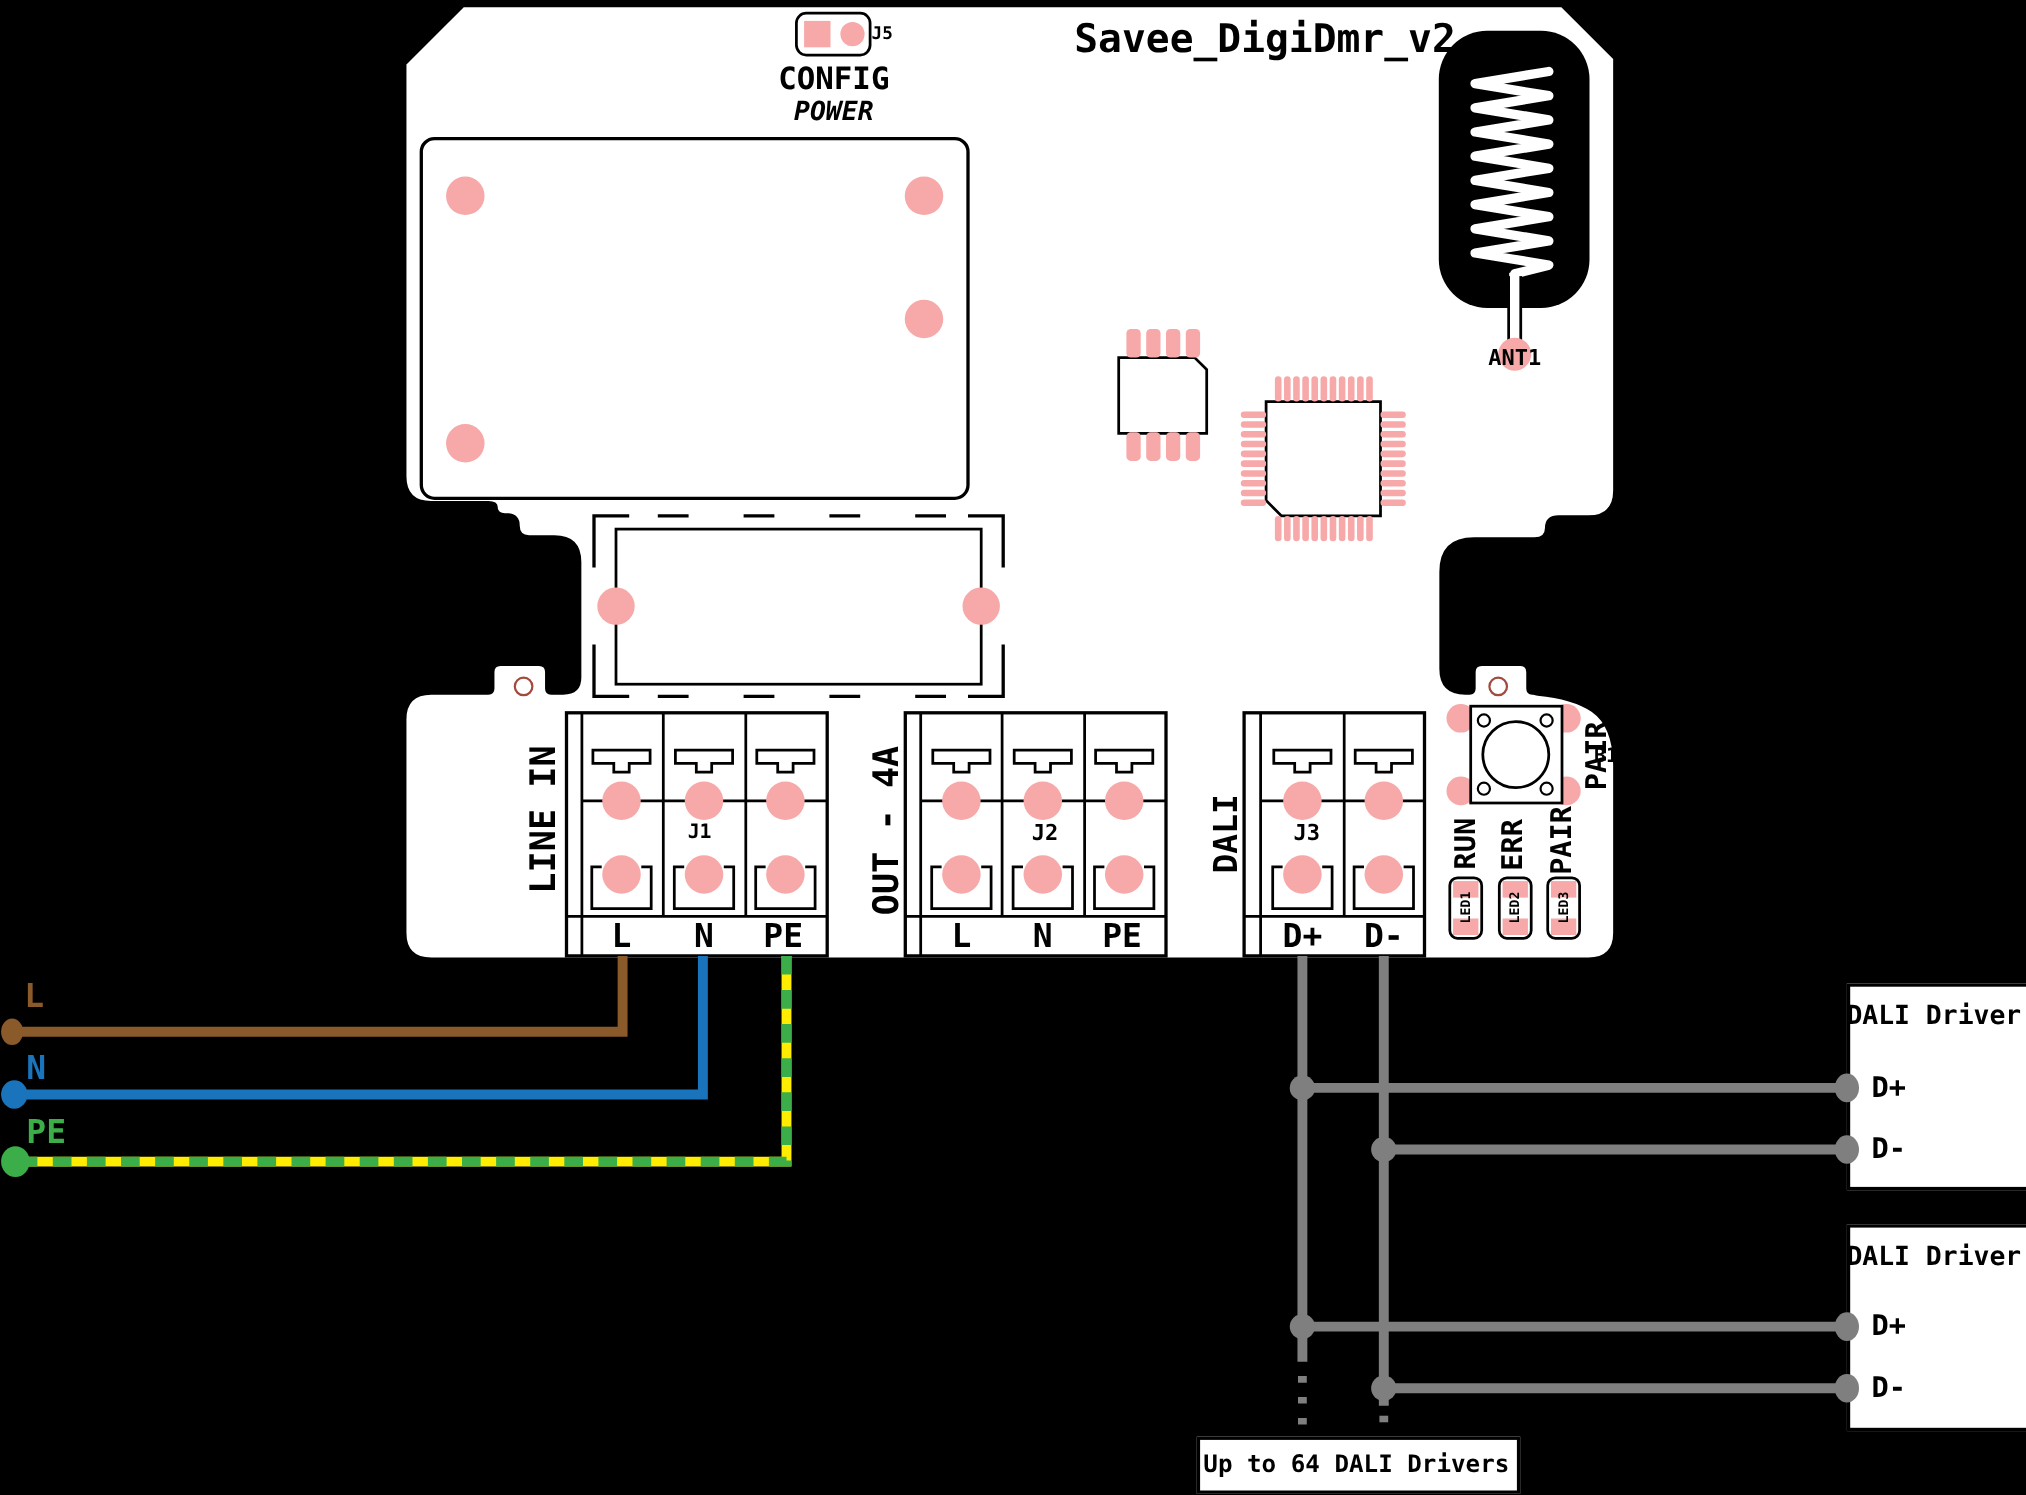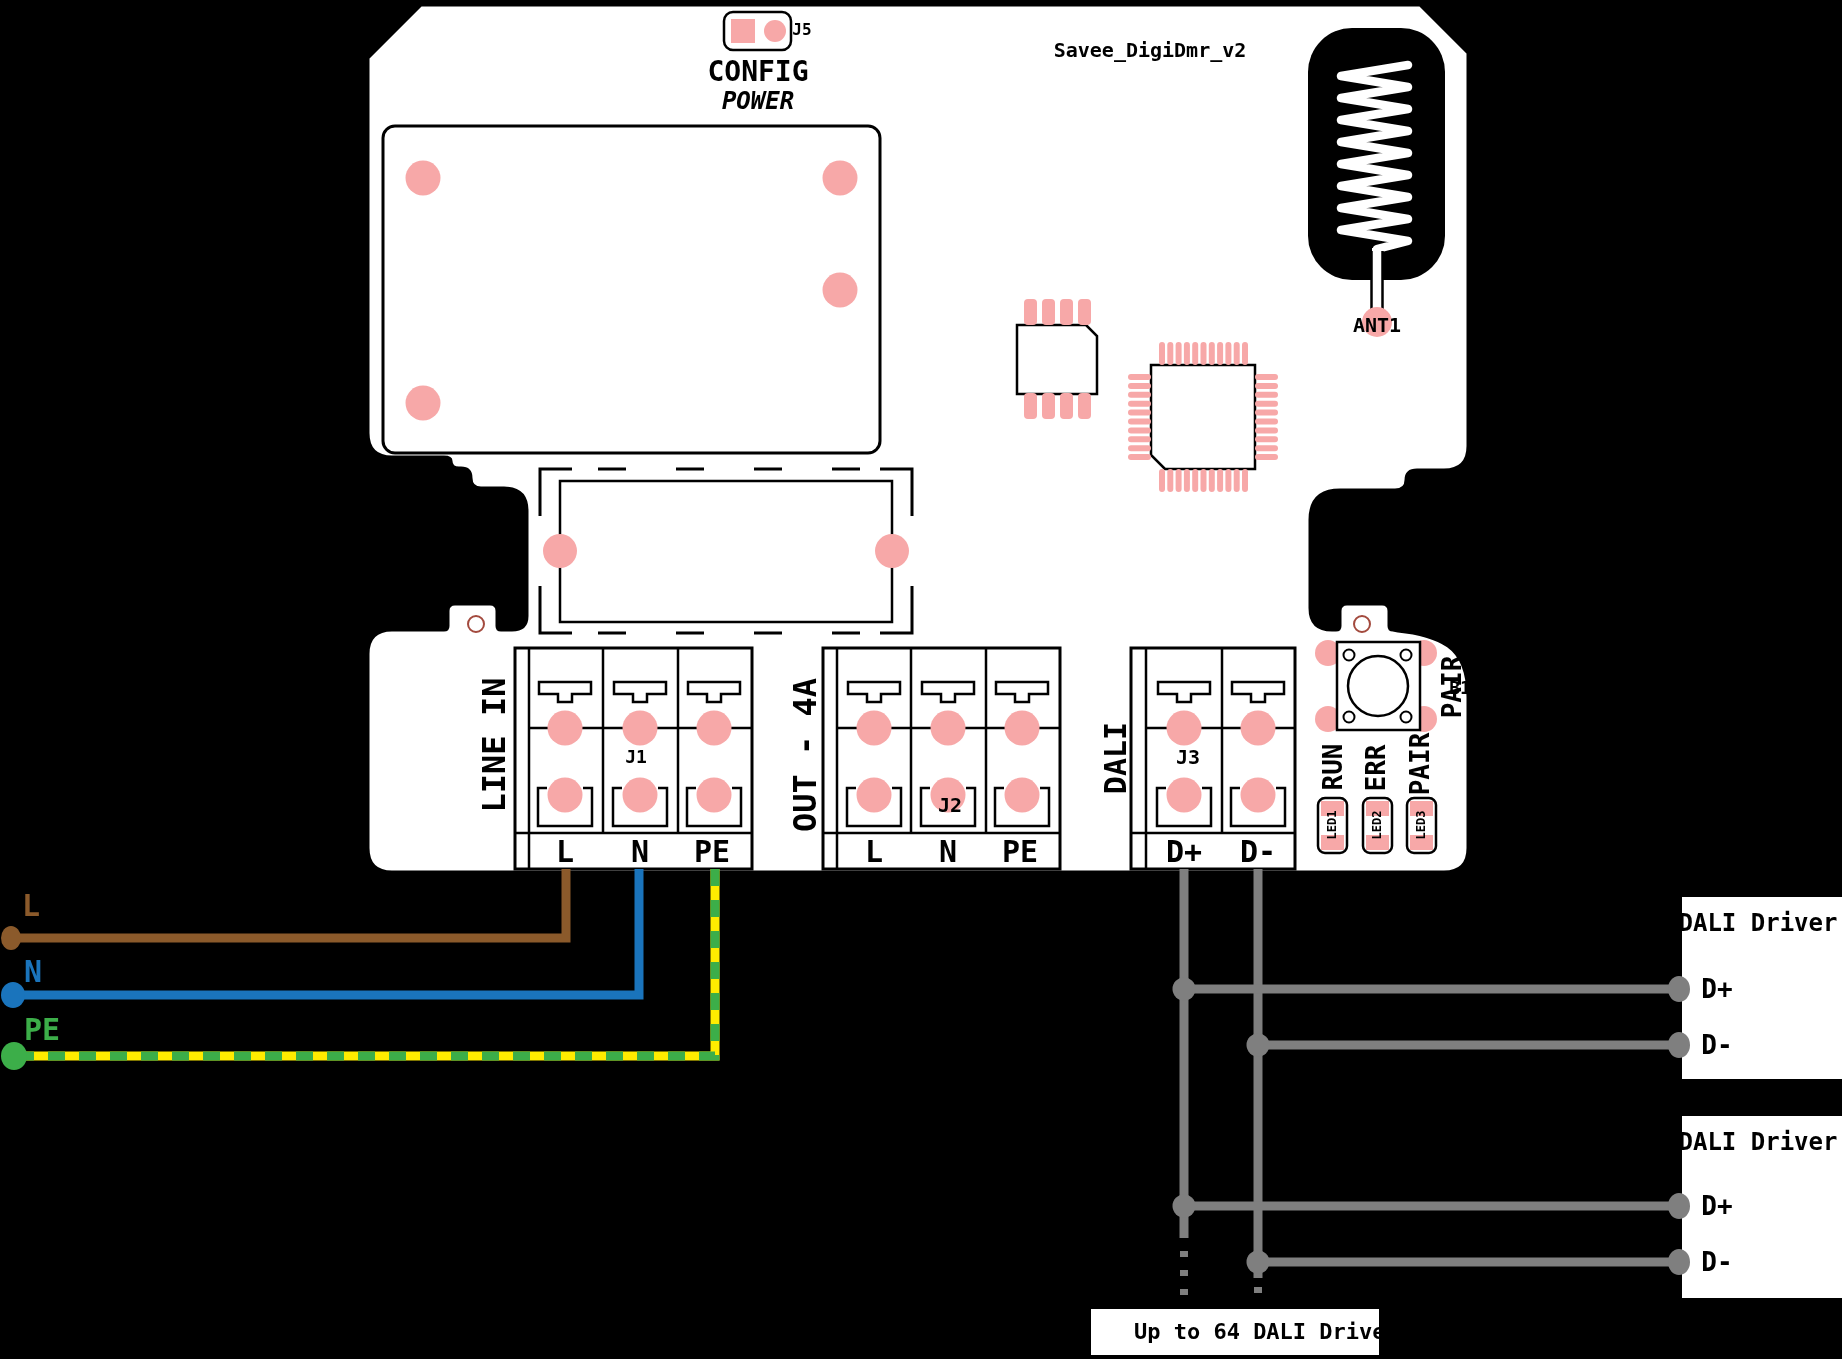--- a/index.html
+++ b/index.html
@@ -228,34 +228,34 @@
       <circle cx="1258" cy="1045" r="11.5" fill="#7f7f7f"></circle>
       <circle cx="1184" cy="1206" r="11.5" fill="#7f7f7f"></circle>
       <circle cx="1258" cy="1262" r="11.5" fill="#7f7f7f"></circle>
       <ellipse cx="1679" cy="989" rx="11" ry="13" fill="#7f7f7f"></ellipse>
       <ellipse cx="1679" cy="1045" rx="11" ry="13" fill="#7f7f7f"></ellipse>
       <ellipse cx="1679" cy="1206" rx="11" ry="13" fill="#7f7f7f"></ellipse>
       <ellipse cx="1679" cy="1262" rx="11" ry="13" fill="#7f7f7f"></ellipse>
     </g>
   </svg>
 
-  <div class="lbl" style="left:1150px;top:50px;font-size:20px;">Savee_DigiDmr_v2</div>
+  <div class="lbl" style="left:1150px;top:36px;font-size:36px;">Savee_DigiDmr_v2</div>
   <div class="lbl" style="left:759px;top:30px;font-size:16px;margin-left:43px;">J5</div>
   <div class="lbl" style="left:758px;top:72px;font-size:28px;">CONFIG</div>
   <div class="lbl" style="left:758px;top:101px;font-size:24px;font-style:italic;">POWER</div>
   <div class="lbl" style="left:1377px;top:325px;font-size:20px;text-align:center;">ANT1</div>
 
   <div class="lbl vert" style="left:494px;top:745px;font-size:32px;">LINE IN</div>
   <div class="lbl" style="left:636px;top:757px;font-size:18px;">J1</div>
   <div class="lbl" style="left:565px;top:852px;font-size:30px;">L</div>
   <div class="lbl" style="left:640px;top:852px;font-size:30px;">N</div>
   <div class="lbl" style="left:712px;top:852px;font-size:30px;">PE</div>
 
   <div class="lbl vert" style="left:805px;top:755px;font-size:32px;">OUT - 4A</div>
-  <div class="lbl" style="left:950px;top:757px;font-size:20px;margin-top:48px;">J2</div>
+  <div class="lbl" style="left:950px;top:757px;font-size:20px;">J2</div>
   <div class="lbl" style="left:874px;top:852px;font-size:30px;">L</div>
   <div class="lbl" style="left:948px;top:852px;font-size:30px;">N</div>
   <div class="lbl" style="left:1020px;top:852px;font-size:30px;">PE</div>
 
   <div class="lbl vert" style="left:1116px;top:758px;font-size:30px;">DALI</div>
   <div class="lbl" style="left:1188px;top:757px;font-size:20px;">J3</div>
   <div class="lbl" style="left:1184px;top:852px;font-size:30px;">D+</div>
   <div class="lbl" style="left:1258px;top:852px;font-size:30px;">D-</div>
 
   <div class="lbl" style="left:1460px;top:688px;font-size:18px;">B1</div>
@@ -272,14 +272,14 @@
   <div class="lbl" style="left:33px;top:972px;font-size:30px;color:#1a74bc;">N</div>
   <div class="lbl" style="left:42px;top:1030px;font-size:30px;color:#3cae49;">PE</div>
 
   <div class="lbl" style="left:1758px;top:923px;font-size:24px;">DALI Driver</div>
   <div class="lbl" style="left:1717px;top:989px;font-size:26px;">D+</div>
   <div class="lbl" style="left:1717px;top:1045px;font-size:26px;">D-</div>
   <div class="lbl" style="left:1758px;top:1142px;font-size:24px;">DALI Driver</div>
   <div class="lbl" style="left:1717px;top:1206px;font-size:26px;">D+</div>
   <div class="lbl" style="left:1717px;top:1262px;font-size:26px;">D-</div>
 
-  <div class="lbl" style="left:1273px;top:1332px;font-size:22px;text-align:right;">Up to 64 DALI Drivers</div>
+  <div class="lbl" style="left:1233px;top:1332px;font-size:22px;text-align:right;">Up to 64 DALI Drivers</div>
 </div>
 
 </body></html>

